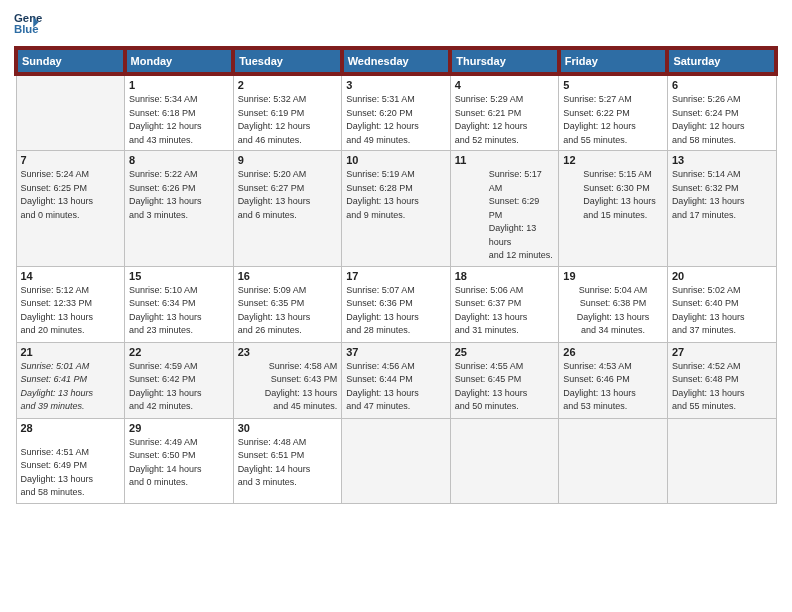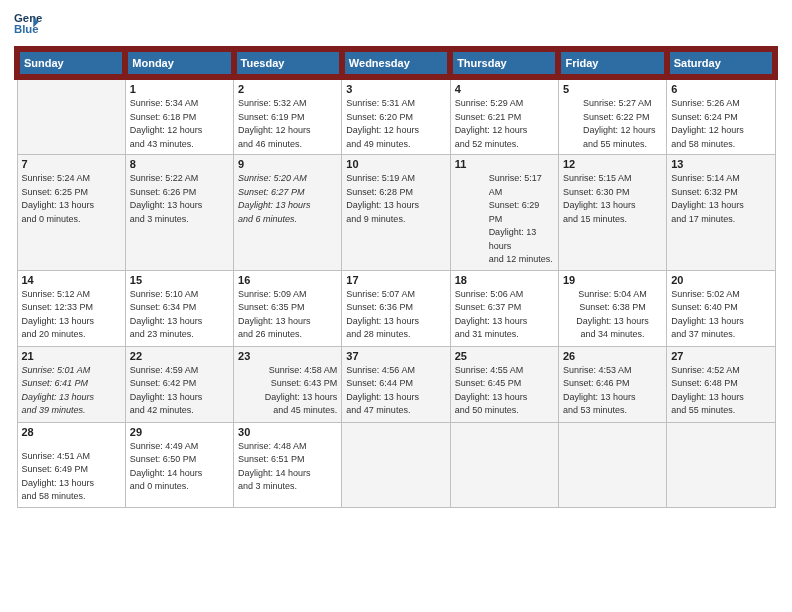--- a/index.html
+++ b/index.html
@@ -48,21 +48,21 @@
       border-collapse: collapse;
       table-layout: fixed;
     }
     thead tr th {
       background-color: #2e6da4;
       color: #fff;
       font-size: 11px;
       font-weight: bold;
       padding: 5px 4px;
       text-align: left;
-      border: 6px solid #7f1d1d;
+      border: 4px solid #7f1d1d;
     }
     td {
       border: 1px solid #c0c0c0;
       vertical-align: top;
       padding: 3px 4px;
       font-size: 9px;
       color: #333;
       height: 76px;
     }
     .day-num {
@@ -146,21 +146,21 @@
           </td>
           <td>
             <span class="day-num">4</span>
             <div class="day-info" style="white-space: pre-line;">Sunrise: 5:29 AM
 Sunset: 6:21 PM
 Daylight: 12 hours
 and 52 minutes.</div>
           </td>
           <td>
             <span class="day-num">5</span>
-            <div class="day-info" style="white-space: pre-line; margin-left: 20px;">Sunrise: 5:27 AM
+            <div class="day-info" style="white-space: pre-line;">Sunrise: 5:27 AM
 Sunset: 6:22 PM
 Daylight: 12 hours
 and 55 minutes.</div>
           </td>
           <td>
             <span class="day-num">6</span>
             <div class="day-info" style="white-space: pre-line;">Sunrise: 5:26 AM
 Sunset: 6:24 PM
 Daylight: 12 hours
 and 58 minutes.</div>
@@ -176,42 +176,42 @@
           </td>
           <td>
             <span class="day-num">8</span>
             <div class="day-info" style="white-space: pre-line;">Sunrise: 5:22 AM
 Sunset: 6:26 PM
 Daylight: 13 hours
 and 3 minutes.</div>
           </td>
           <td>
             <span class="day-num">9</span>
-            <div class="day-info" style="white-space: pre-line; font-style: italic;">Sunrise: 5:20 AM
+            <div class="day-info" style="white-space: pre-line;">Sunrise: 5:20 AM
 Sunset: 6:27 PM
 Daylight: 13 hours
 and 6 minutes.</div>
           </td>
           <td>
             <span class="day-num">10</span>
             <div class="day-info" style="white-space: pre-line;">Sunrise: 5:19 AM
 Sunset: 6:28 PM
 Daylight: 13 hours
 and 9 minutes.</div>
           </td>
           <td>
             <span class="day-num">11</span>
             <div class="day-info" style="white-space: pre-line; margin-left: 34px;">Sunrise: 5:17 AM
 Sunset: 6:29 PM
 Daylight: 13 hours
 and 12 minutes.</div>
           </td>
           <td>
             <span class="day-num">12</span>
-            <div class="day-info" style="white-space: pre-line;">Sunrise: 5:15 AM
+            <div class="day-info" style="white-space: pre-line; margin-left: 20px;">Sunrise: 5:15 AM
 Sunset: 6:30 PM
 Daylight: 13 hours
 and 15 minutes.</div>
           </td>
           <td>
             <span class="day-num">13</span>
             <div class="day-info" style="white-space: pre-line;">Sunrise: 5:14 AM
 Sunset: 6:32 PM
 Daylight: 13 hours
 and 17 minutes.</div>

